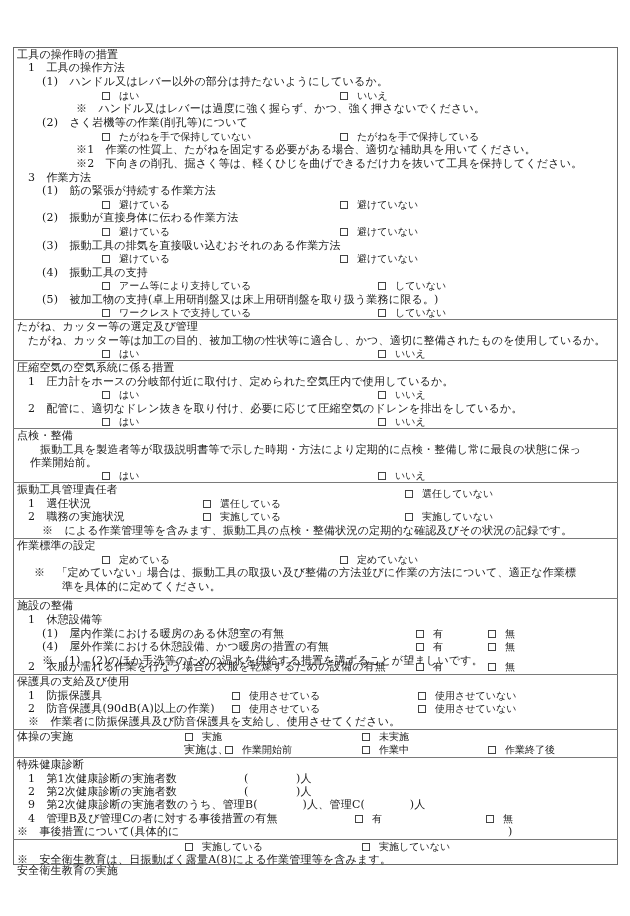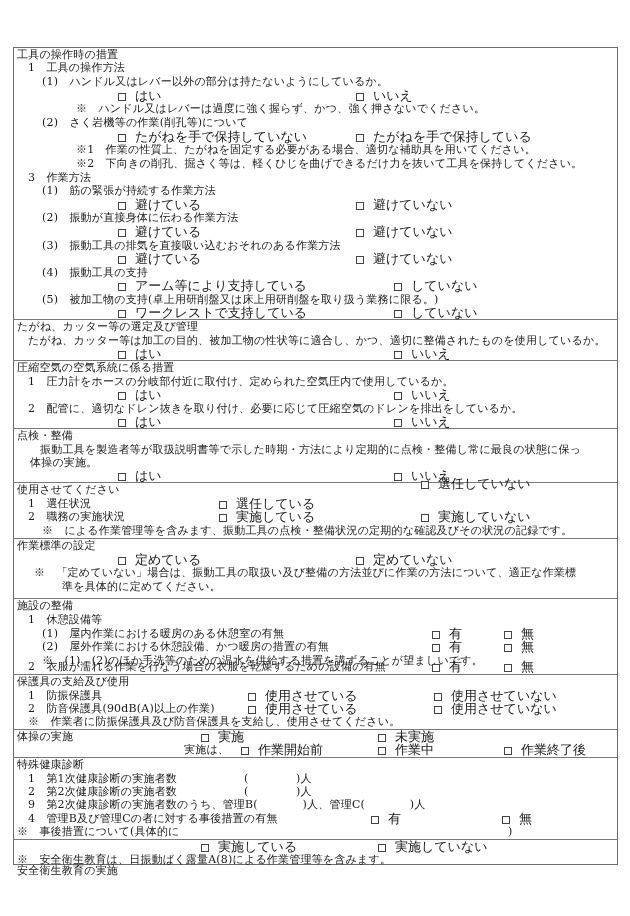--- a/index.html
+++ b/index.html
@@ -5,21 +5,21 @@
   html, body { margin: 0; padding: 0; background: #ffffff; }
   body { width: 630px; height: 916px; position: relative; overflow: hidden;
          font-family: "DejaVu Serif", "Liberation Serif", serif; color: #1a1a1a; }
   #sheet { position: absolute; left: 13px; top: 47px; width: 605px; height: 818px;
            border: 1.5px solid #6a6a6a; box-sizing: border-box; }
   .divider { position: absolute; left: 13px; width: 605px; height: 0;
              border-top: 1.5px solid #7a7a7a; }
   .ln { position: absolute; font-size: 11px; line-height: 13px; white-space: nowrap; letter-spacing: 0.2px; }
   .cb { display: inline-block; width: 8px; height: 8px; border: 1px solid #444; box-sizing: border-box;
         vertical-align: -1px; margin-right: 9px; background: #fff; cursor: pointer; }
-  .opt { position: absolute; font-size: 13px; line-height: 13px; white-space: nowrap; margin-left: 16px; }
+  .opt { position: absolute; font-size: 10px; line-height: 13px; white-space: nowrap; }
 </style>
 </head>
 <body>
 
 <div id="sheet"></div>
 
 <div class="divider" style="top:319px"></div>
 <div class="divider" style="top:360px"></div>
 <div class="divider" style="top:428px"></div>
 <div class="divider" style="top:482px"></div>
@@ -67,45 +67,45 @@
 <div class="ln" style="left:17px;top:361px">圧縮空気の空気系統に係る措置</div>
 <div class="ln" style="left:28px;top:375px">1　圧力計をホースの分岐部付近に取付け、定められた空気圧内で使用しているか。</div>
 <div class="opt" style="left:102px;top:388px"><span class="cb"></span><span>はい</span></div>
 <div class="opt" style="left:378px;top:388px"><span class="cb"></span><span>いいえ</span></div>
 <div class="ln" style="left:28px;top:402px">2　配管に、適切なドレン抜きを取り付け、必要に応じて圧縮空気のドレンを排出をしているか。</div>
 <div class="opt" style="left:102px;top:415px"><span class="cb"></span><span>はい</span></div>
 <div class="opt" style="left:378px;top:415px"><span class="cb"></span><span>いいえ</span></div>
 
 <div class="ln" style="left:17px;top:429px">点検・整備</div>
 <div class="ln" style="left:40px;top:443px">振動工具を製造者等が取扱説明書等で示した時期・方法により定期的に点検・整備し常に最良の状態に保っ</div>
-<div class="ln" style="left:30px;top:456px">体操の実施。</div>
+<div class="ln" style="left:30px;top:456px">作業開始前。</div>
 <div class="opt" style="left:102px;top:469px"><span class="cb"></span><span>はい</span></div>
 <div class="opt" style="left:378px;top:469px"><span class="cb"></span><span>いいえ</span></div>
 
-<div class="ln" style="left:17px;top:483px">使用させてください</div>
+<div class="ln" style="left:17px;top:483px">振動工具管理責任者</div>
 <div class="ln" style="left:28px;top:497px">1　選任状況</div>
 <div class="opt" style="left:203px;top:497px"><span class="cb"></span><span>選任している</span></div>
-<div class="opt" style="left:405px;top:477px"><span class="cb"></span><span>選任していない</span></div>
+<div class="opt" style="left:405px;top:487px"><span class="cb"></span><span>選任していない</span></div>
 <div class="ln" style="left:28px;top:510px">2　職務の実施状況</div>
 <div class="opt" style="left:203px;top:510px"><span class="cb"></span><span>実施している</span></div>
 <div class="opt" style="left:405px;top:510px"><span class="cb"></span><span>実施していない</span></div>
 <div class="ln" style="left:42px;top:524px">※　による作業管理等を含みます、振動工具の点検・整備状況の定期的な確認及びその状況の記録です。</div>
 
 <div class="ln" style="left:17px;top:539px">作業標準の設定</div>
 <div class="opt" style="left:102px;top:553px"><span class="cb"></span><span>定めている</span></div>
 <div class="opt" style="left:340px;top:553px"><span class="cb"></span><span>定めていない</span></div>
 <div class="ln" style="left:34px;top:566px">※　「定めていない」場合は、振動工具の取扱い及び整備の方法並びに作業の方法について、適正な作業標</div>
 <div class="ln" style="left:62px;top:580px">準を具体的に定めてください。</div>
 
 <div class="ln" style="left:17px;top:599px">施設の整備</div>
 <div class="ln" style="left:28px;top:613px">1　休憩設備等</div>
 <div class="ln" style="left:42px;top:627px">(1)　屋内作業における暖房のある休憩室の有無</div>
 <div class="opt" style="left:416px;top:627px"><span class="cb"></span><span>有</span></div>
 <div class="opt" style="left:488px;top:627px"><span class="cb"></span><span>無</span></div>
-<div class="ln" style="left:42px;top:640px">(2)　屋外作業における休憩設備、かつ暖房の措置の有無</div>
+<div class="ln" style="left:42px;top:640px">(4)　屋外作業における休憩設備、かつ暖房の措置の有無</div>
 <div class="opt" style="left:416px;top:640px"><span class="cb"></span><span>有</span></div>
 <div class="opt" style="left:488px;top:640px"><span class="cb"></span><span>無</span></div>
 <div class="ln" style="left:42px;top:654px">※　(1)、(2)のほか手洗等のための温水を供給する措置を講ずることが望ましいです。</div>
 <div class="ln" style="left:28px;top:660px;top:660px"></div>
 <div class="ln" style="left:28px;top:660px">2　衣服が濡れる作業を行なう場合の衣服を乾燥するための設備の有無</div>
 <div class="opt" style="left:416px;top:660px"><span class="cb"></span><span>有</span></div>
 <div class="opt" style="left:488px;top:660px"><span class="cb"></span><span>無</span></div>
 
 <div class="ln" style="left:17px;top:675px">保護具の支給及び使用</div>
 <div class="ln" style="left:28px;top:689px">1　防振保護具</div>

